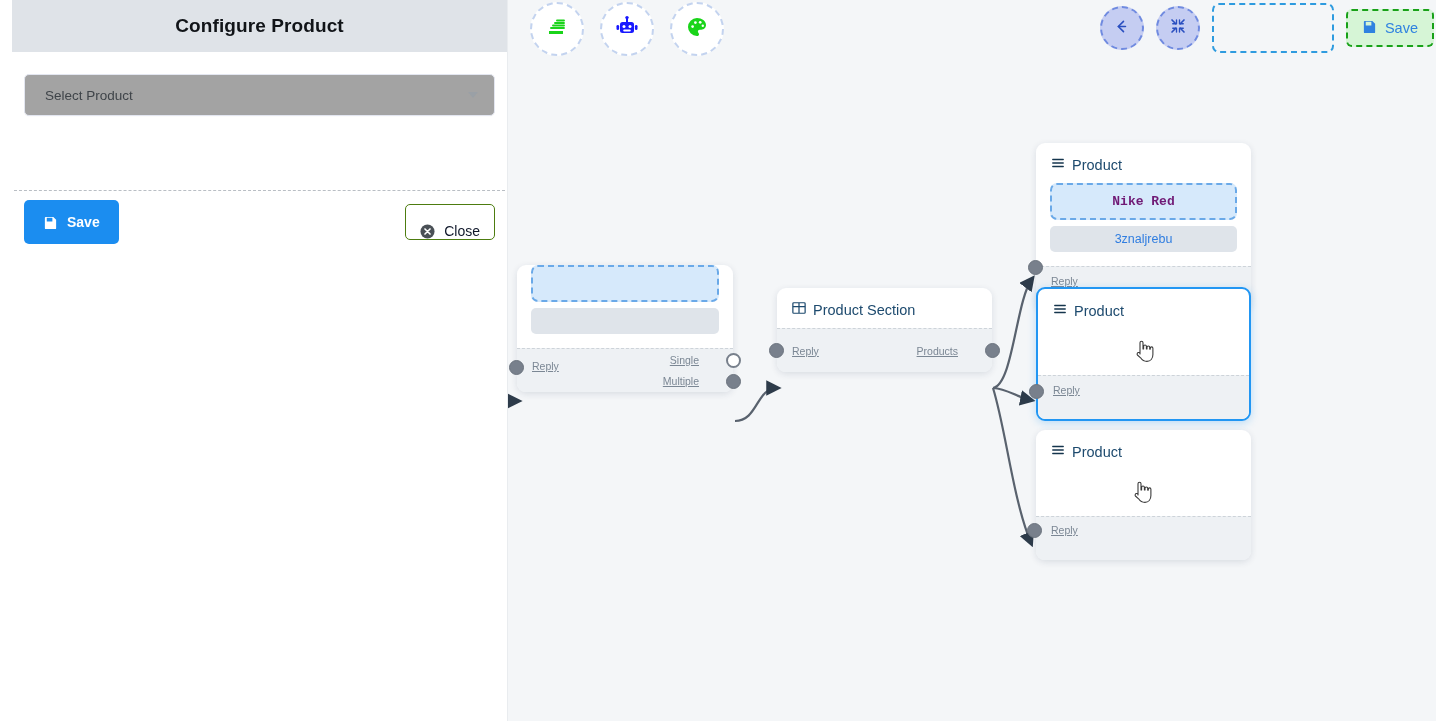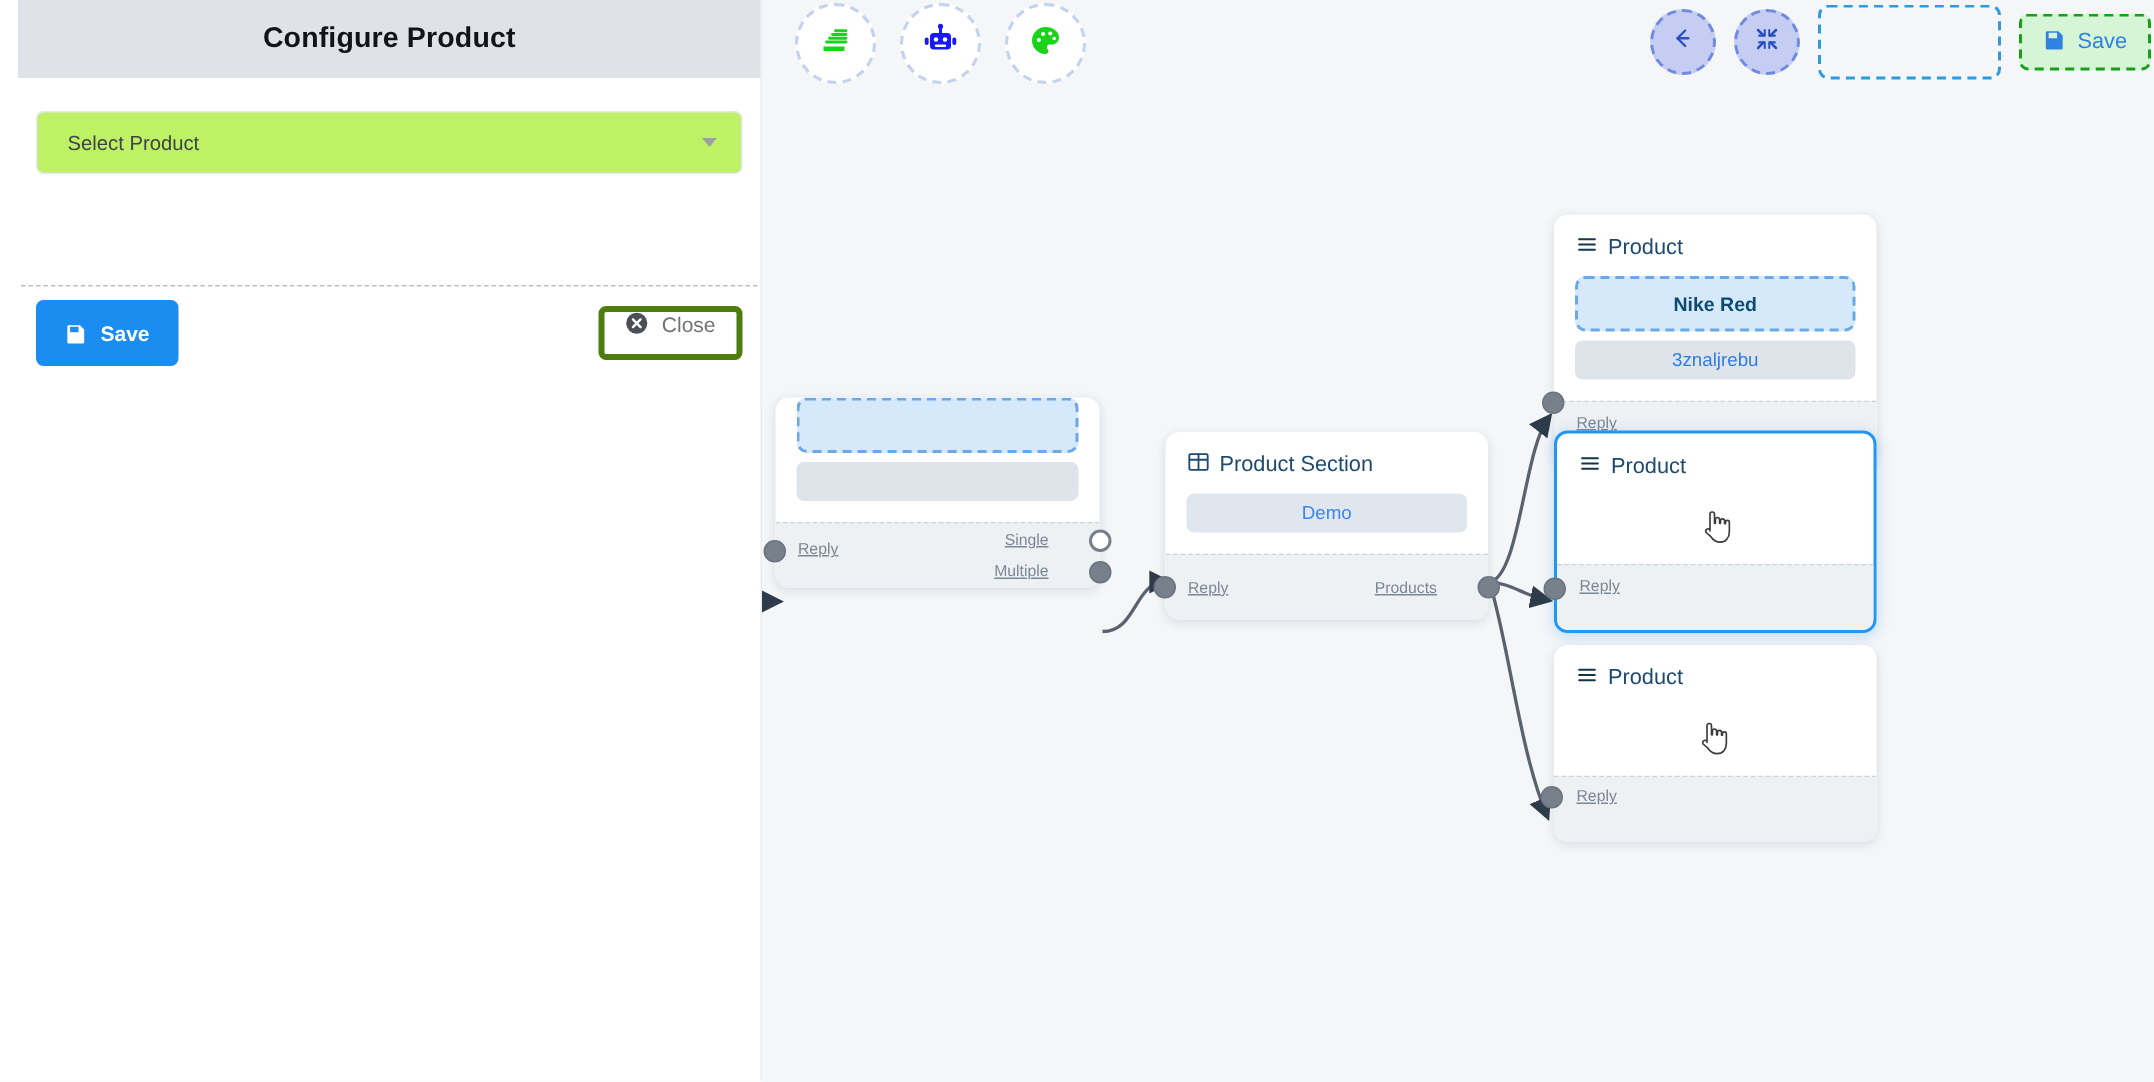--- a/index.html
+++ b/index.html
@@ -28,21 +28,21 @@
     letter-spacing: .1px;
   }
   .lp-body { padding: 22px 12px 0 12px; }
   .field-label {
     font-size: 13.5px; color: #23272b; margin-bottom: 9px;
     padding-left: 2px;
   }
   .select-box {
     position: relative;
     height: 42px;
-    background: #bef264;
+    background: #a3a3a3;
     border: 1px solid #e3e6f0;
     border-radius: 5px;
     display: flex; align-items: center;
     padding: 0 34px 0 20px;
     font-size: 13.5px; color: #3f4449;
     box-shadow: 0 1px 1px rgba(0,0,0,0.015);
   }
   .select-caret {
     position: absolute; right: 16px; top: 50%;
     transform: translateY(-50%);
@@ -65,24 +65,24 @@
     display: inline-flex; align-items: center; gap: 9px;
     background: #1b8df0;
     color: #ffffff;
     border: none; border-radius: 5px;
     height: 44px; padding: 0 19px;
     font-size: 14px; font-weight: bold;
     cursor: pointer;
     font-family: "Liberation Sans", sans-serif;
   }
   .btn-close {
-    display: inline-flex; align-items: flex-start; gap: 9px;
+    display: inline-flex; align-items: flex-end; gap: 9px;
     background: #ffffff;
-    color: #737373;
-    border: 4px solid #4d7c0f; border-radius: 5px;
+    color: #0f172a;
+    border: 1px solid #4d7c0f; border-radius: 5px;
     height: 36px; padding: 0 14px;
     font-size: 14px;
     cursor: pointer;
     font-family: "Liberation Sans", sans-serif;
   }
   .ico-save-w { width: 15px; height: 15px; display:inline-block; }
   .ico-xcircle { width: 15px; height: 15px; display:inline-block; }
 
   
   .canvas {
@@ -171,22 +171,23 @@
   .port-dot.hollow {
     background: #ffffff; border: 2px solid #78808c;
   }
 
   .chip-dashed {
     background: #d6e9fb;
     border: 2px dashed #6aa9e8;
     border-radius: 7px;
     height: 37px;
     display: flex; align-items: center; justify-content: center;
-    font-size: 13px; font-weight: bold; color: #0c4a6e;
+    font-size: 13px; font-weight: bold; color: #701a75;
     margin-bottom: 6px;
+    font-family: Liberation Mono, monospace;
   }
   .chip-solid {
     background: #dfe4ea;
     border-radius: 5px;
     height: 26px;
     display: flex; align-items: center; justify-content: center;
     font-size: 12.5px; color: #2f7de0;
   }
   .chip-demo {
     background: #dfe6ee;
@@ -355,25 +356,20 @@
     <div class="node" style="left:269px; top:288px; width:215px;text-align:center;">
       <div class="node-head">
         <span>
           <svg viewBox="0 0 16 16" width="14" height="14">
             <rect x="1" y="2" width="14" height="12" rx="1" fill="none" stroke="#1d4a6e" stroke-width="1.4"></rect>
             <path d="M1 6.3h14M8 2.2v11.6" stroke="#1d4a6e" stroke-width="1.4"></path>
           </svg>
         </span>
         <span>Product Section</span>
       </div>
-      <div class="node-body">
-        <div class="chip-demo">
-          <span>Demo</span>
-        </div>
-      </div>
       <div class="node-foot">
         <span class="port-dot" style="left:-8px; top:14px;"></span>
         <span class="port-label left">Reply</span>
         <span class="port-label right">Products</span>
         <span class="port-dot" style="right:-8px; top:14px;"></span>
       </div>
     </div>
 
     <div class="node" style="left:528px; top:143px; width:215px;">
       <div class="node-head">

